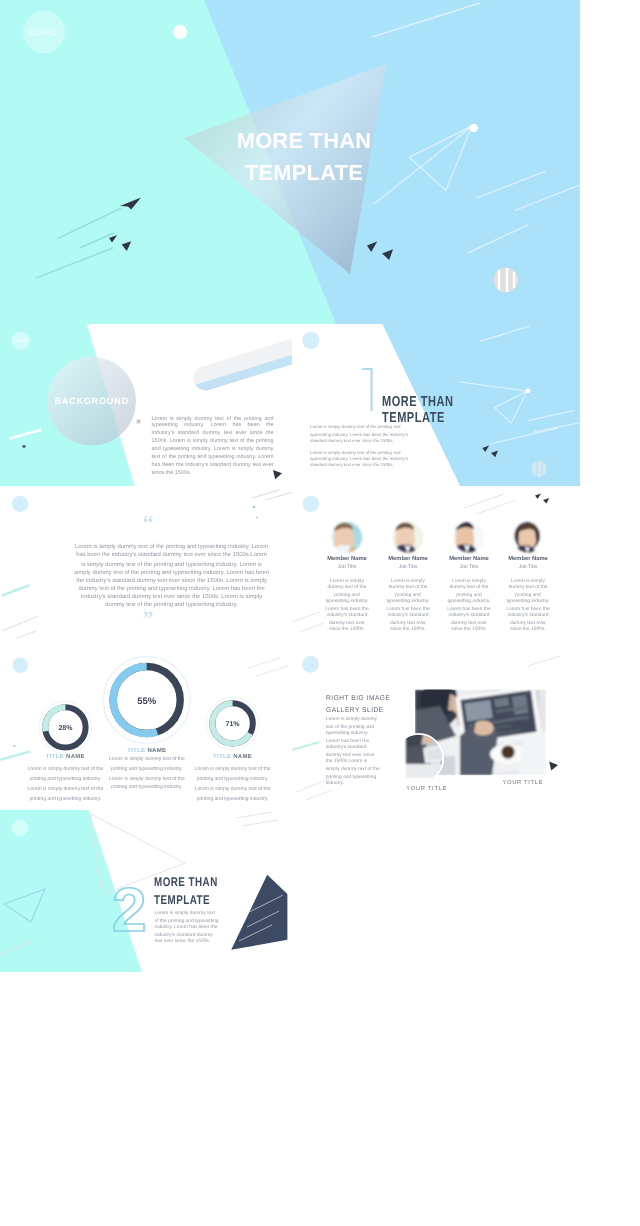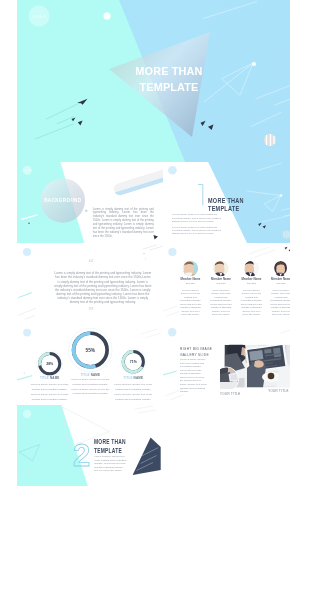--- a/index.html
+++ b/index.html
@@ -1,17 +1,17 @@
 <!DOCTYPE html>
 <html><head>
 <meta charset="utf-8">
 <style>
   html,body{margin:0;padding:0;}
   body{width:290px;height:613px;background:#ffffff;font-family:"Liberation Sans",sans-serif;overflow:hidden;}
-  .deck{position:relative;width:290px;height:603px;background:#fff;margin-left:17px;}
+  .deck{position:relative;width:290px;height:603px;background:#fff;}
   .slide{position:absolute;overflow:hidden;background:#fff;}
   .s-wide{left:0;top:0;width:290px;height:162px;}
   .s-l{left:0;width:146px;height:81px;}
   .s-r{left:146px;width:144px;height:81px;}
   .r2{top:162px;} .r3{top:243px;} .r4{top:324px;} .r5{top:405px;}
   .abs{position:absolute;}
   .lorem{color:#9aa3ad;line-height:1.5;}
 </style>
 </head>
 <body>

